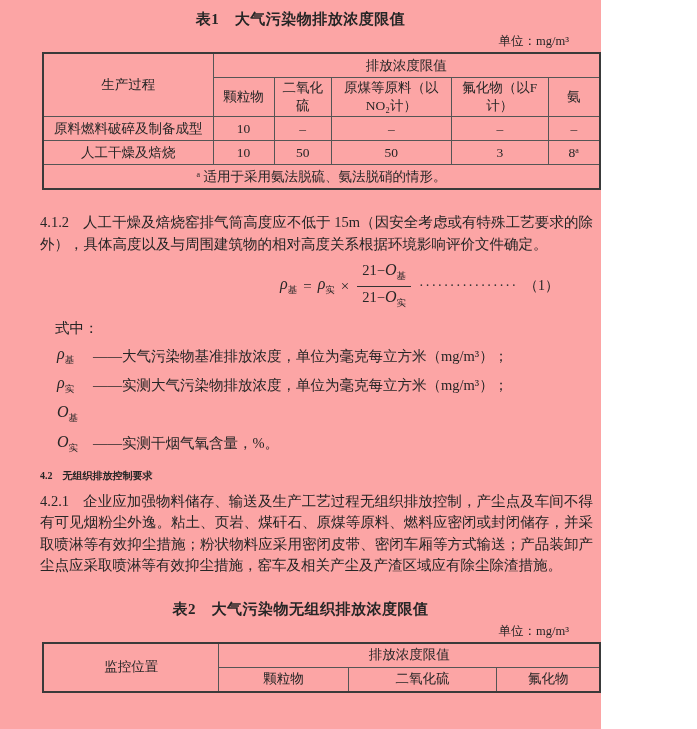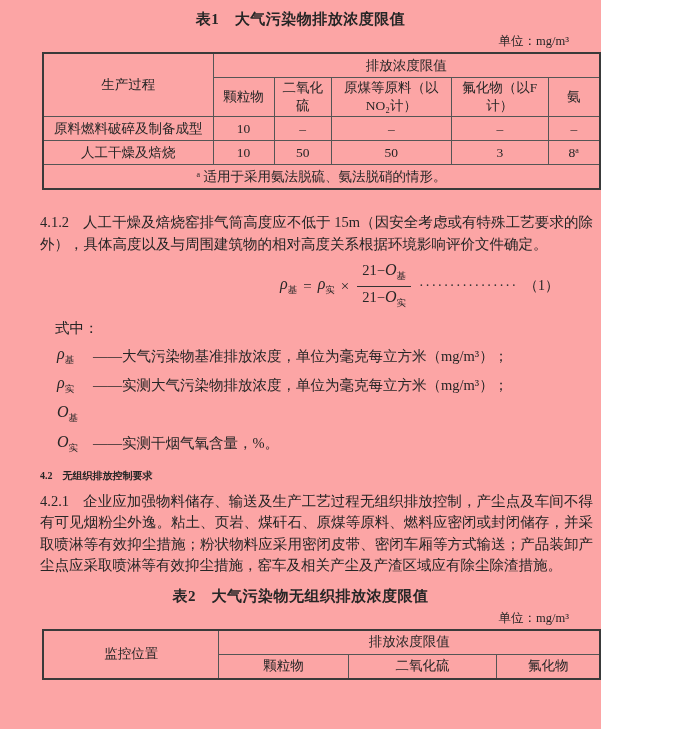--- a/index.html
+++ b/index.html
@@ -120,21 +120,21 @@
     <span class="var-sym"><span class="mvar">O</span><sub>实</sub></span>
     <span>——实测干烟气氧含量，%。</span>
   </div>
 
   <div class="h42">4.2　无组织排放控制要求</div>
   <div class="spacer-sm"></div>
   <p class="para">
     <span class="p-num">4.2.1</span><span>企业应加强物料储存、输送及生产工艺过程无组织排放控制，产尘点及车间不得有可见烟粉尘外逸。粘土、页岩、煤矸石、原煤等原料、燃料应密闭或封闭储存，并采取喷淋等有效抑尘措施；粉状物料应采用密闭皮带、密闭车厢等方式输送；产品装卸产尘点应采取喷淋等有效抑尘措施，窑车及相关产尘及产渣区域应有除尘除渣措施。</span>
   </p>
 
-  <div class="tbl-title" style="margin-top:10px">表2　大气污染物无组织排放浓度限值</div>
+  <div class="tbl-title" style="margin-top:23px">表2　大气污染物无组织排放浓度限值</div>
   <div class="unit-line">单位：mg/m³</div>
   <table class="grid">
     <colgroup>
       <col style="width:198px">
         <col style="width:145px">
         <col style="width:167px">
         <col style="width:115px">
     </colgroup>
     <tbody>
       <tr>

